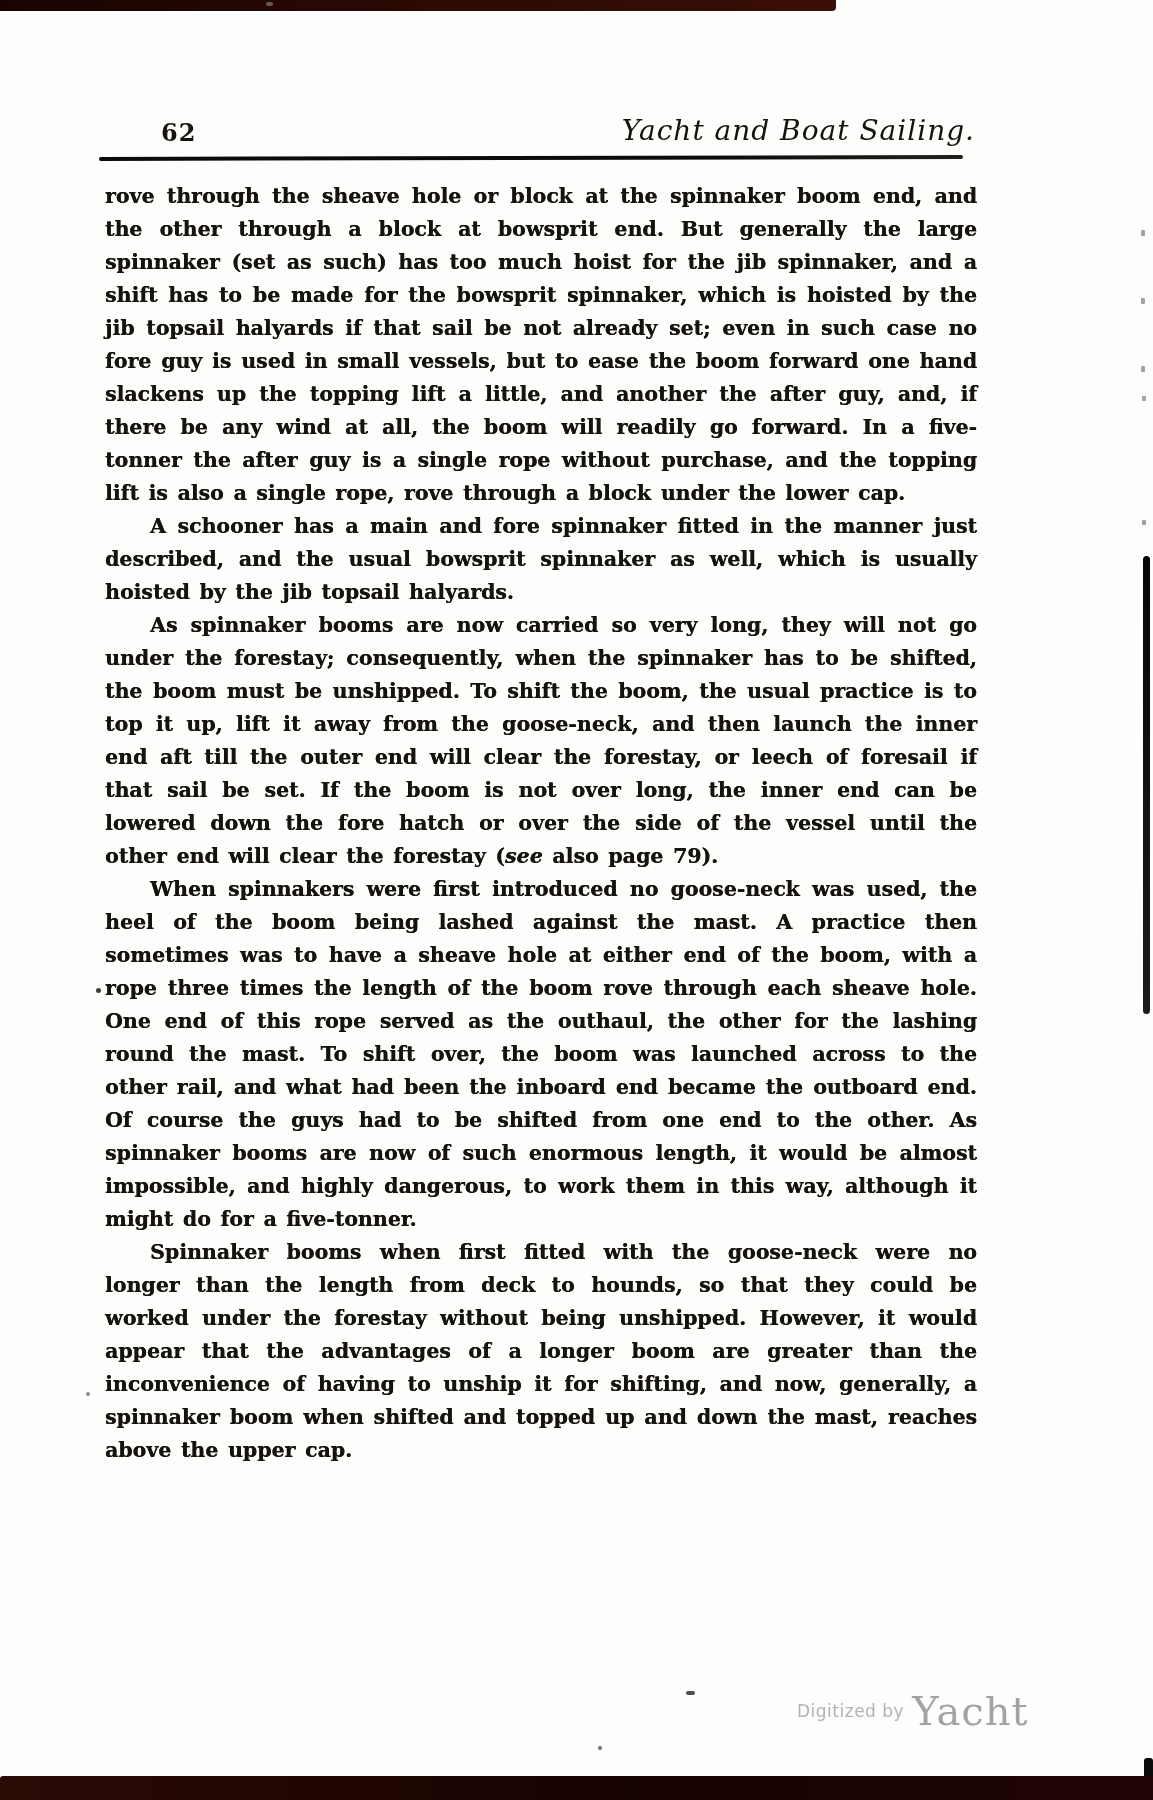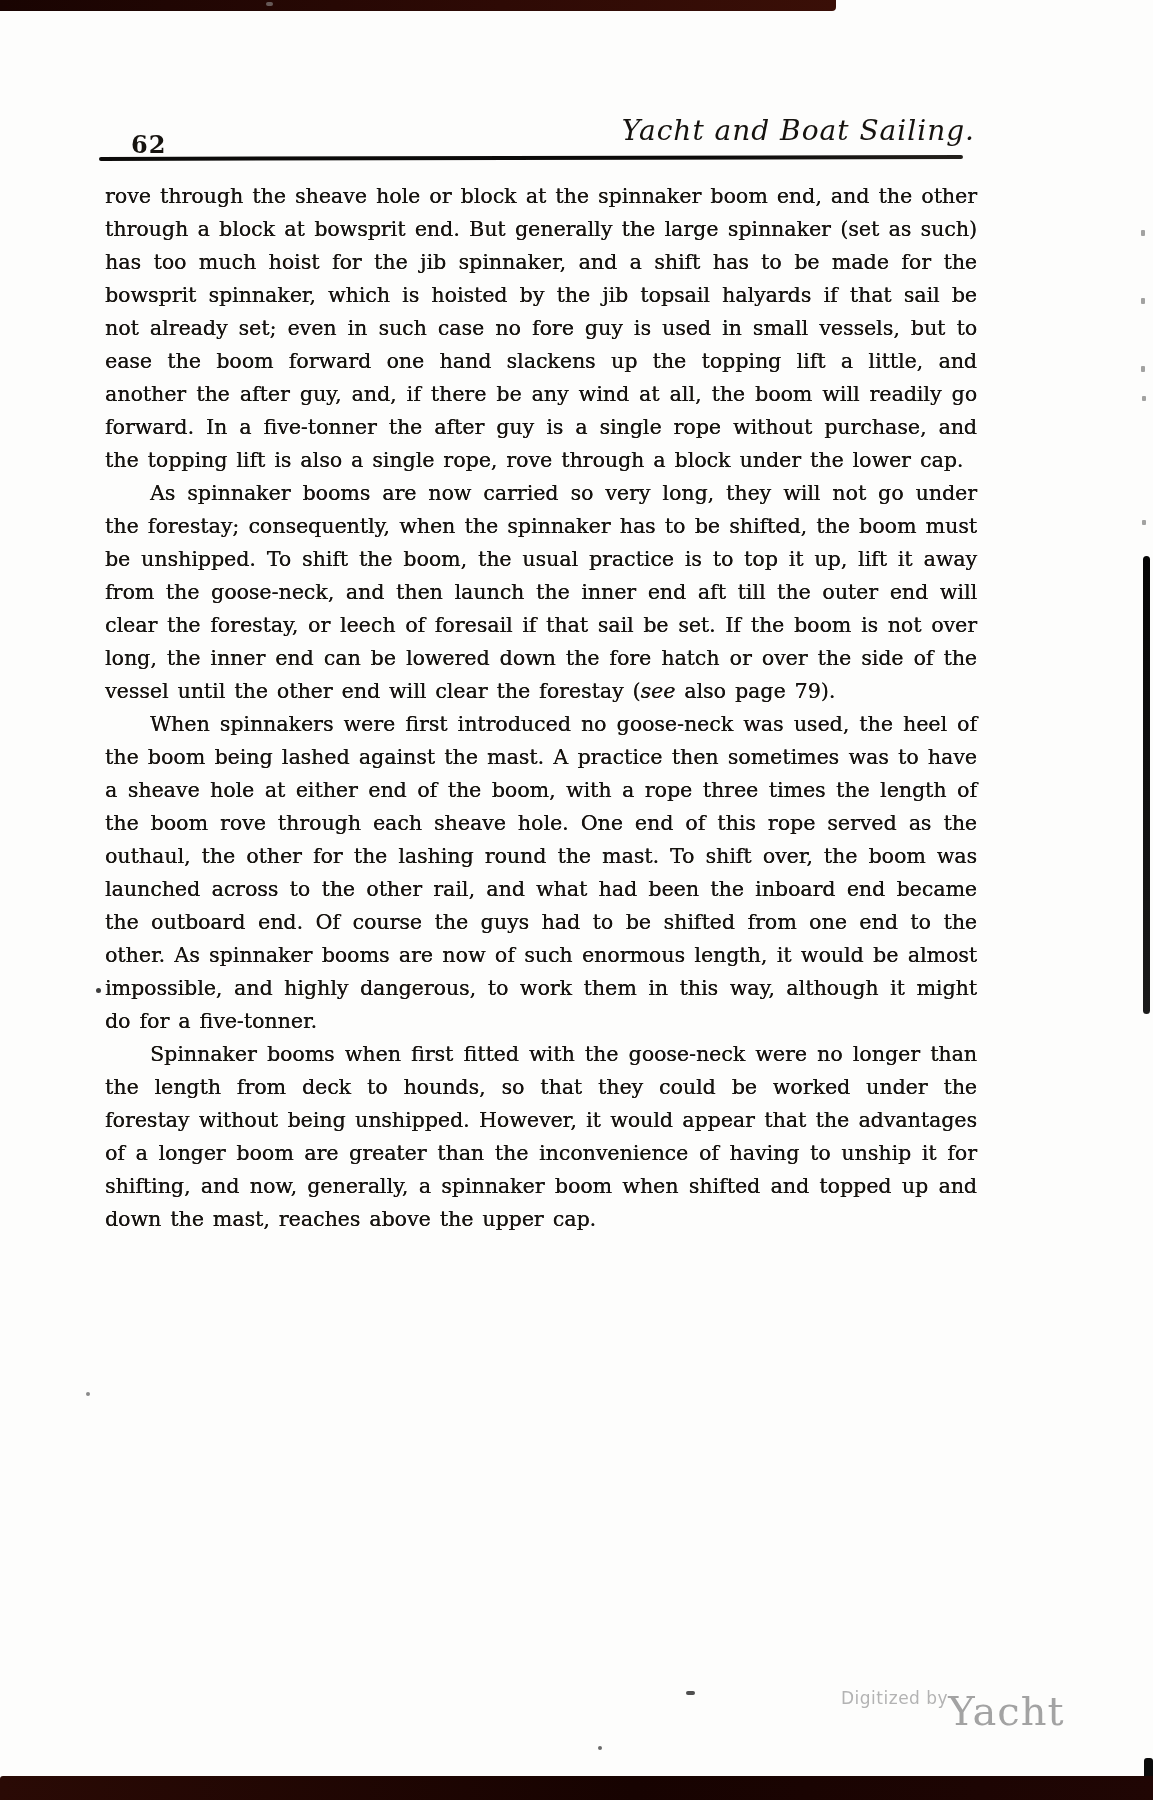--- a/index.html
+++ b/index.html
@@ -11,50 +11,50 @@
     font-family: "DejaVu Serif", serif;
     color: #16130f;
   }
   .scan-page { position: absolute; inset: 0; }
 
   
   .running-head {
     position: absolute; left: 105px; top: 114px; width: 870px; height: 40px;
   }
   .page-number {
-    position: absolute; left: 26px; top: 4px;
-    font-size: 24px; font-weight: bold; letter-spacing: 1px; margin-top: 12px;
+    position: absolute; left: 56px; top: 4px;
+    font-size: 24px; font-weight: bold; letter-spacing: 1px;
   }
   .running-title {
     position: absolute; left: 0; right: 0; top: 0; text-align: right;
     font-style: italic; font-size: 28px; letter-spacing: 1px;
   }
   .head-rule {
     position: absolute; left: 99px; top: 156px; width: 864px; height: 4px;
     background: linear-gradient(to right, #0c0b0a 70%, #23201c);
     border-radius: 2px;
     transform: rotate(-0.12deg);
   }
 
   
   .body-text {
     position: absolute; left: 105px; top: 180px; width: 872px;
     font-size: 20.5px; line-height: 33px;
     text-align: justify;
     word-spacing: 2.5px;
     text-shadow: 0.25px 0 0 currentColor;
   }
-  .body-text p { margin: 0; }
+  .body-text p { margin: 0; font-weight: bold; }
   .body-text p.indent { text-indent: 45px; }
   .it { font-style: italic; }
 
   
   .watermark {
-    position: absolute; left: 841px; top: 1688px;
-    display: flex; align-items: flex-start; gap: 0;
+    position: absolute; left: 797px; top: 1688px;
+    display: flex; align-items: center; gap: 8px;
     text-shadow: none;
   }
   .wm-prefix {
     font-family: "DejaVu Sans", sans-serif;
     font-size: 17px; color: #b3b3b3; letter-spacing: 0.5px;
   }
   .wm-logo {
     font-family: "DejaVu Serif", serif;
     font-size: 40px; color: #a3a3a3; letter-spacing: 1px;
   }
@@ -108,20 +108,21 @@
   <div class="artifact cdot1"></div>
 
   <div class="running-head">
     <span class="page-number">62</span>
     <span class="running-title">Yacht and Boat Sailing.</span>
   </div>
   <div class="head-rule"></div>
 
   <div class="body-text">
       <p class=""><span>rove through the sheave hole or block at the spinnaker boom end, and the other through a block at bowsprit end.  But generally the large spinnaker (set as such) has too much hoist for the jib spinnaker, and a shift has to be made for the bowsprit spinnaker, which is hoisted by the jib topsail halyards if that sail be not already set; even in such case no fore guy is used in small vessels, but to ease the boom forward one hand slackens up the topping lift a little, and another the after guy, and, if there be any wind at all, the boom will readily go forward.  In a five-tonner the after guy is a single rope without purchase, and the topping lift is also a single rope, rove through a block under the lower cap.</span></p>
+      <p class="indent"><span>A schooner has a main and fore spinnaker fitted in the manner just described, and the usual bowsprit spinnaker as well, which is usually hoisted by the jib topsail halyards.</span></p>
       <p class="indent"><span>As spinnaker booms are now carried so very long, they will not go under the forestay; consequently, when the spinnaker has to be shifted, the boom must be unshipped.  To shift the boom, the usual practice is to top it up, lift it away from the goose-neck, and then launch the inner end aft till the outer end will clear the forestay, or leech of foresail if that sail be set.  If the boom is not over long, the inner end can be lowered down the fore hatch or over the side of the vessel until the other end will clear the forestay (</span><span class="it">see</span><span> also page 79).</span></p>
       <p class="indent"><span>When spinnakers were first introduced no goose-neck was used, the heel of the boom being lashed against the mast.  A practice then sometimes was to have a sheave hole at either end of the boom, with a rope three times the length of the boom rove through each sheave hole.  One end of this rope served as the outhaul, the other for the lashing round the mast.  To shift over, the boom was launched across to the other rail, and what had been the inboard end became the outboard end.  Of course the guys had to be shifted from one end to the other.  As spinnaker booms are now of such enormous length, it would be almost impossible, and highly dangerous, to work them in this way, although it might do for a five-tonner.</span></p>
       <p class="indent"><span>Spinnaker booms when first fitted with the goose-neck were no longer than the length from deck to hounds, so that they could be worked under the forestay without being unshipped.  However, it would appear that the advantages of a longer boom are greater than the inconvenience of having to unship it for shifting, and now, generally, a spinnaker boom when shifted and topped up and down the mast, reaches above the upper cap.</span></p>
     </div>
 
   <div class="watermark">
     <span class="wm-prefix">Digitized by</span>
     <span class="wm-logo">Yacht</span>
   </div>
 

